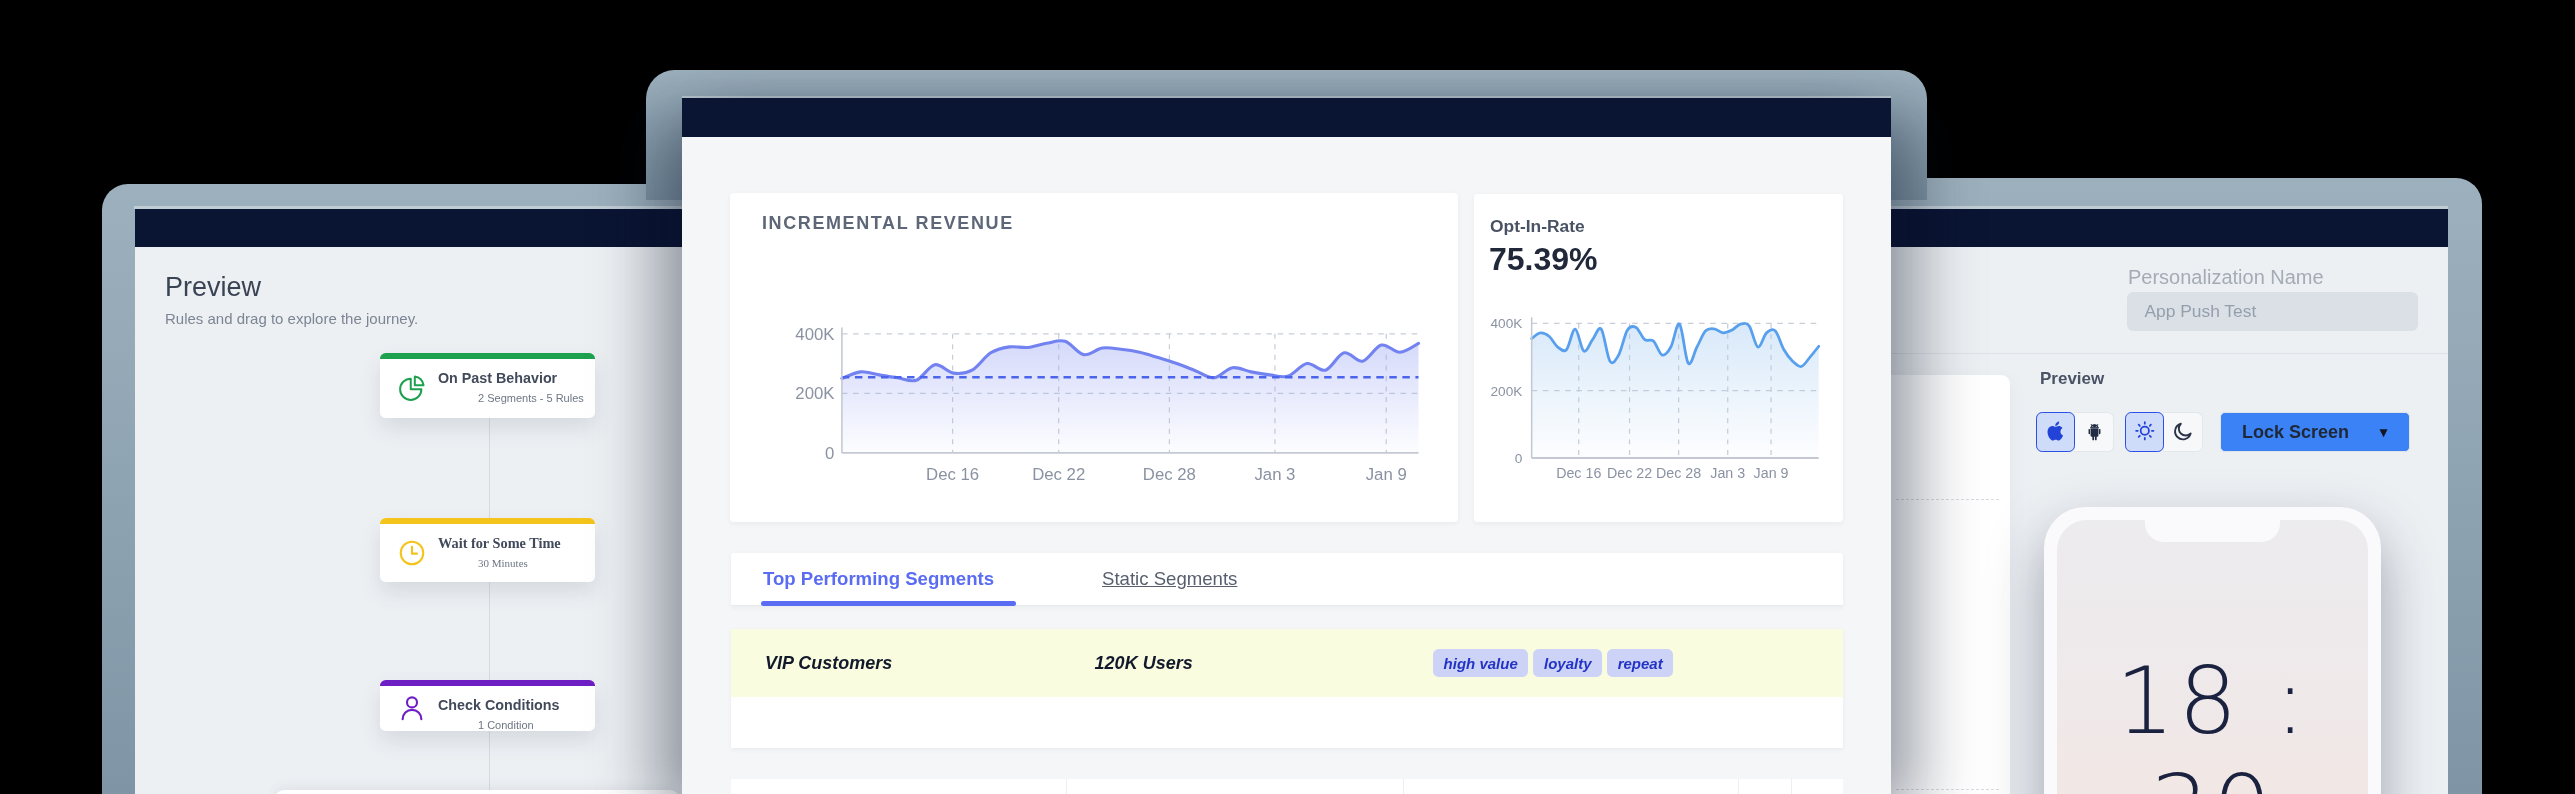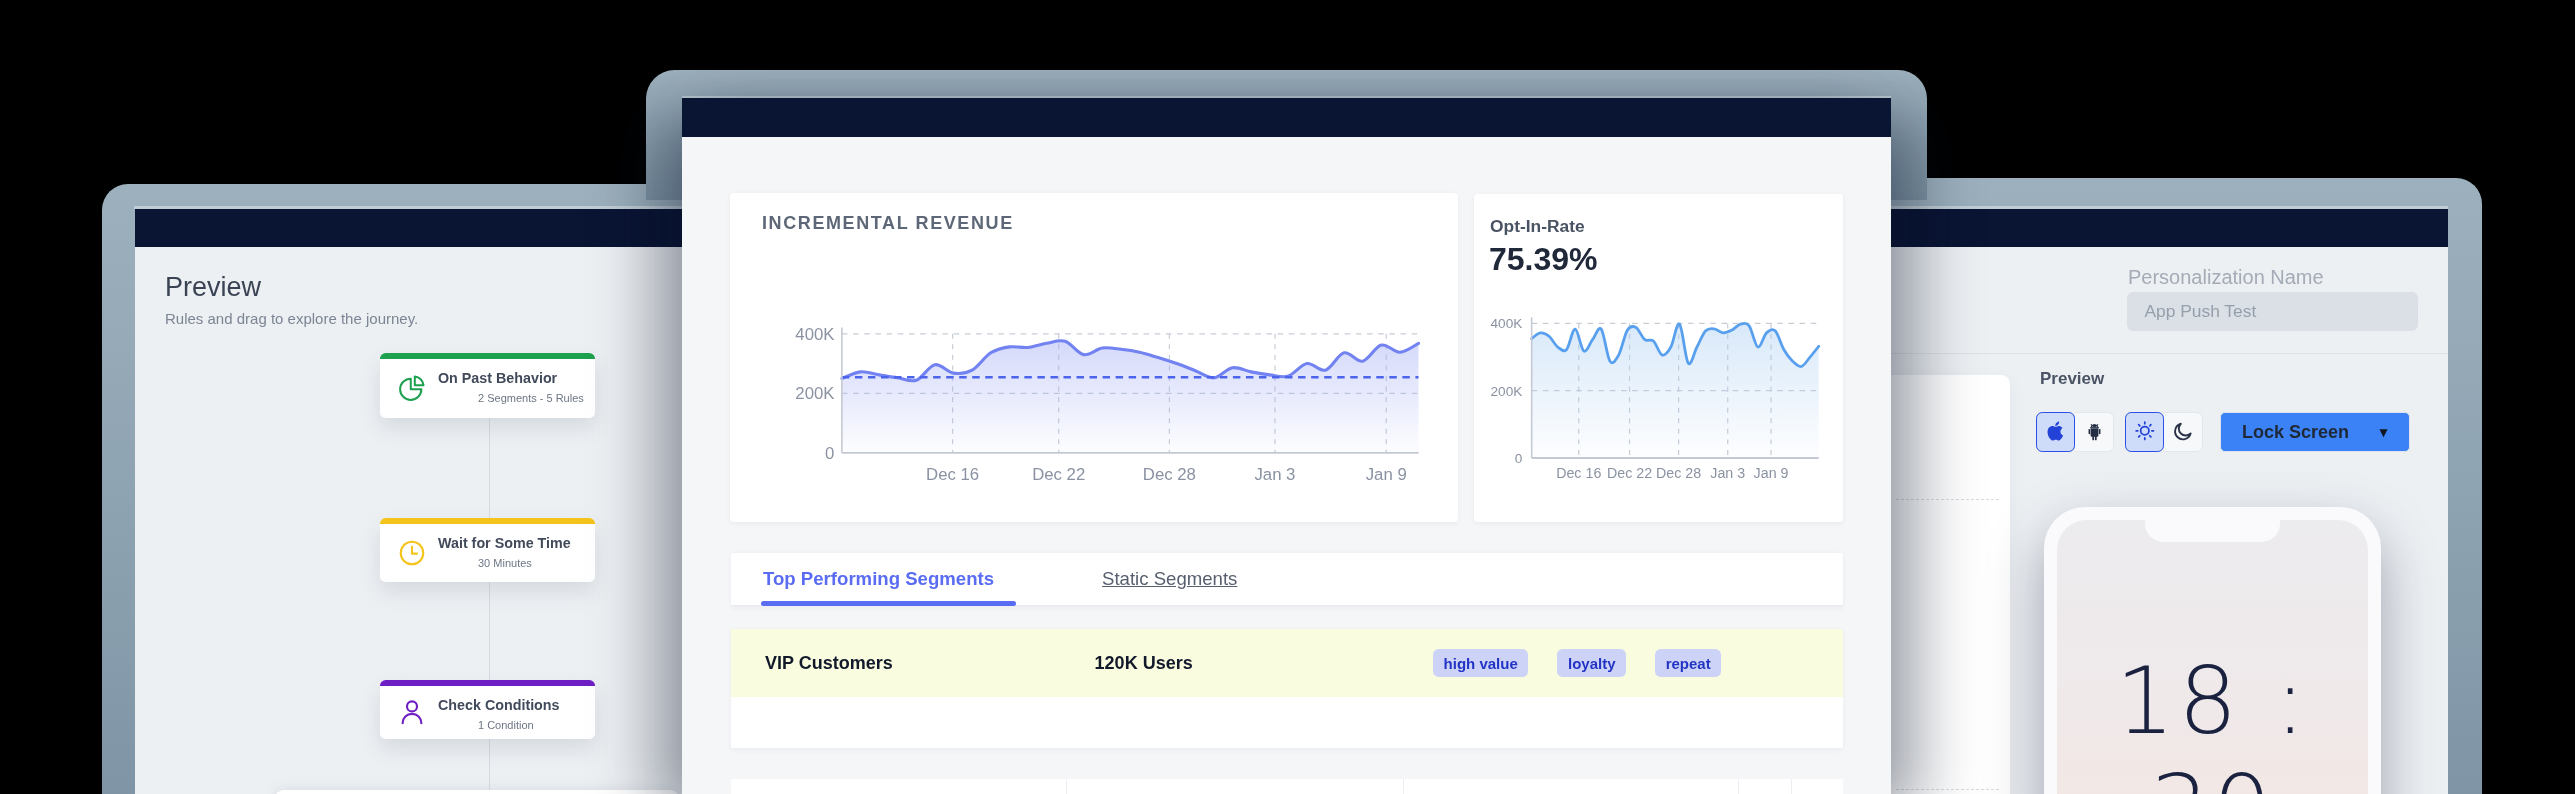--- a/index.html
+++ b/index.html
@@ -67,24 +67,24 @@
   .t-row{display:flex;width:100%;}
   .t-head{height:50px;border-bottom:1.2px solid #eceef2;}
   .t-cell{height:100%;display:flex;align-items:center;}
   .t-cell + .t-cell{border-left:1.2px solid #eceef2;}
   .col-name{width:335px;padding-left:34px;}
   .col-count{width:337px;padding-left:28.6px;}
   .col-tags{width:335px;padding-left:30px;}
   .col-sm{width:53px;}
   .col-sm2{width:52px;}
   .th-label{font-size:16px;color:#a6adba;letter-spacing:0.6px;font-weight:500;}
-  .t-row-data{height:68px;background:#fafce0;}
+  .t-row-data{height:68px;background:#fafce0;font-style:italic;}
   .t-row-data .t-cell + .t-cell{border-left:none;}
   .td-text{font-size:18px;font-weight:700;color:#12192a;}
-  .tagwrap{display:flex;gap:29px;}
+  .tagwrap{display:flex;gap:5px;}
   .tag-pill{background:#ccd3f7;color:#2334c5;font-size:15px;font-weight:700;
         padding:5.6px 10.6px;border-radius:5.6px;}
   .row2-card{left:49px;top:642px;width:1112px;height:29px;border-radius:1.2px;box-shadow:none;}
   .row2-card .t-cell + .t-cell{border-left:1.2px solid #eceef2;}
 
   
   .pn-label{position:absolute;left:271px;top:18.6px;font-size:20px;color:#a4abb7;}
   .pn-input{position:absolute;left:270px;top:45px;width:291px;height:39px;background:#dbe0e7;
         border-radius:6.2px;display:flex;align-items:center;padding-left:17.4px;}
   .pn-input span{font-size:17.4px;color:#959eab;}
@@ -133,33 +133,33 @@
       <span class="jr-icon">
         <svg width="30" height="30" viewBox="0 0 48 48" fill="none">
           <path d="M22 9 A17 17 0 1 0 39 26 L22 26 Z" stroke="#1ea14f" stroke-width="3.2" stroke-linejoin="round"></path>
           <path d="M28.5 5.5 A16 16 0 0 1 42.5 19.5 L28.5 19.5 Z" stroke="#1ea14f" stroke-width="3.2" stroke-linejoin="round"></path>
         </svg>
       </span>
       <div class="jr-card-title">On Past Behavior</div>
       <div class="jr-card-sub">2 Segments - 5 Rules</div>
     </div>
 
-    <div class="jr-card" style="top:271px;height:64px;">
+    <div class="jr-card" style="top:271px;height:64px;font-family:Liberation Serif, serif;">
       <div class="jr-accent" style="background:#f4c41c;"></div>
       <span class="jr-icon">
         <svg width="30" height="30" viewBox="0 0 48 48" fill="none">
           <circle cx="24" cy="24" r="18" stroke="#f4c41c" stroke-width="3.4"></circle>
           <path d="M24 14 V25 H32" stroke="#f4c41c" stroke-width="3.4" stroke-linecap="round" stroke-linejoin="round"></path>
         </svg>
       </span>
       <div class="jr-card-title">Wait for Some Time</div>
       <div class="jr-card-sub">30 Minutes</div>
     </div>
 
-    <div class="jr-card" style="top:433px;height:59px;">
+    <div class="jr-card" style="top:433px;height:51px;">
       <div class="jr-accent" style="background:#6d1fc4;"></div>
       <span class="jr-icon">
         <svg width="30" height="30" viewBox="0 0 48 48" fill="none">
           <circle cx="24" cy="15" r="8" stroke="#6d1fc4" stroke-width="3.4"></circle>
           <path d="M9 42 a15 15 0 0 1 30 0" stroke="#6d1fc4" stroke-width="3.4" stroke-linecap="round"></path>
         </svg>
       </span>
       <div class="jr-card-title">Check Conditions</div>
       <div class="jr-card-sub">1 Condition</div>
     </div>

